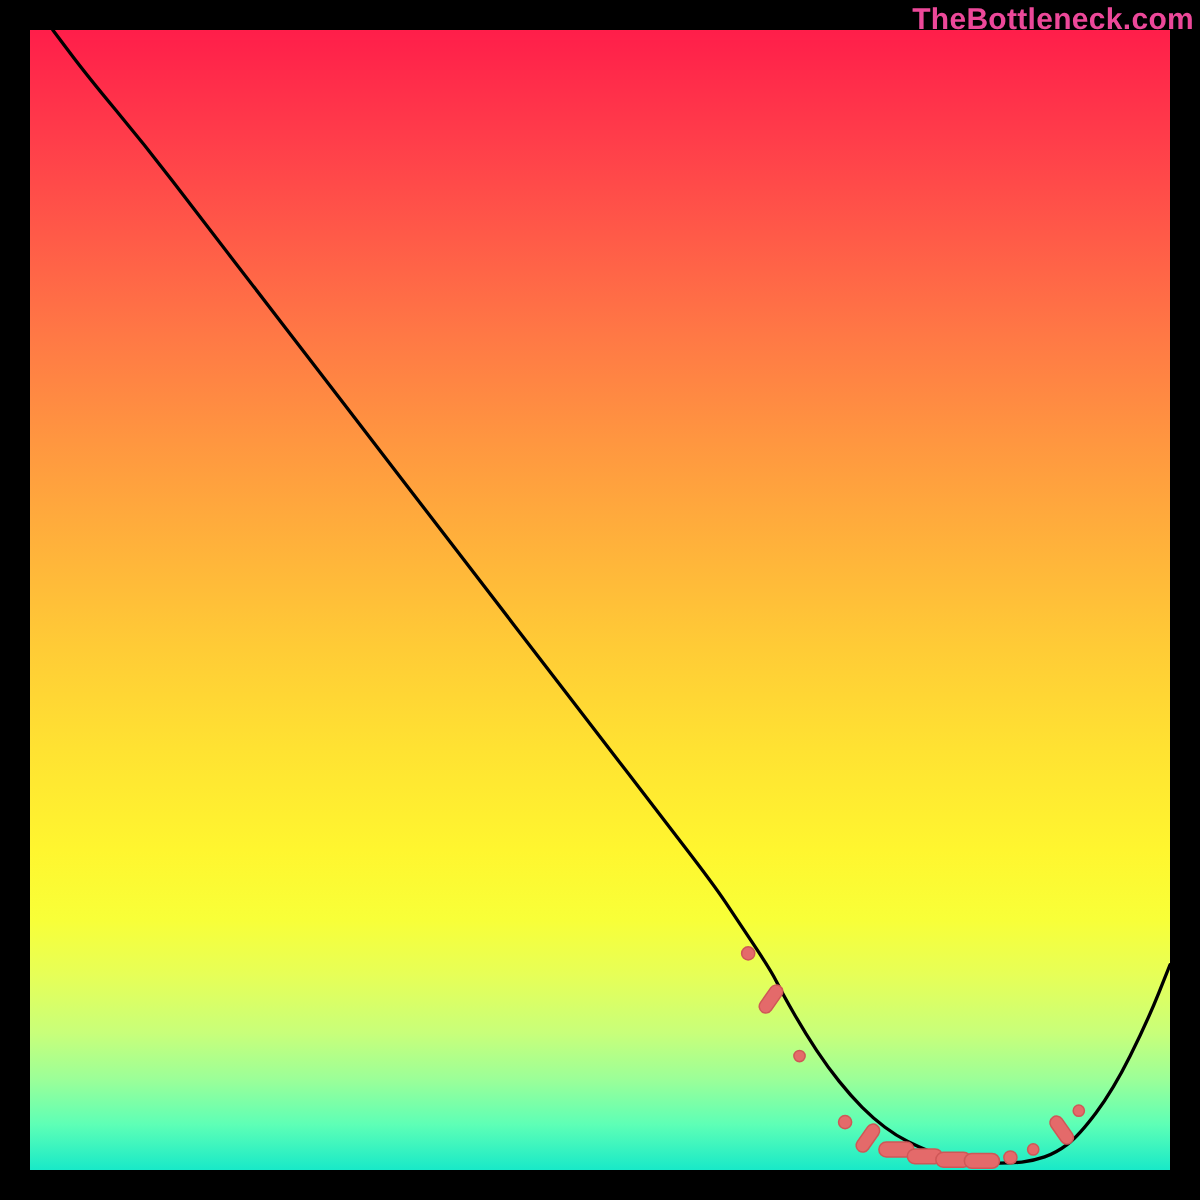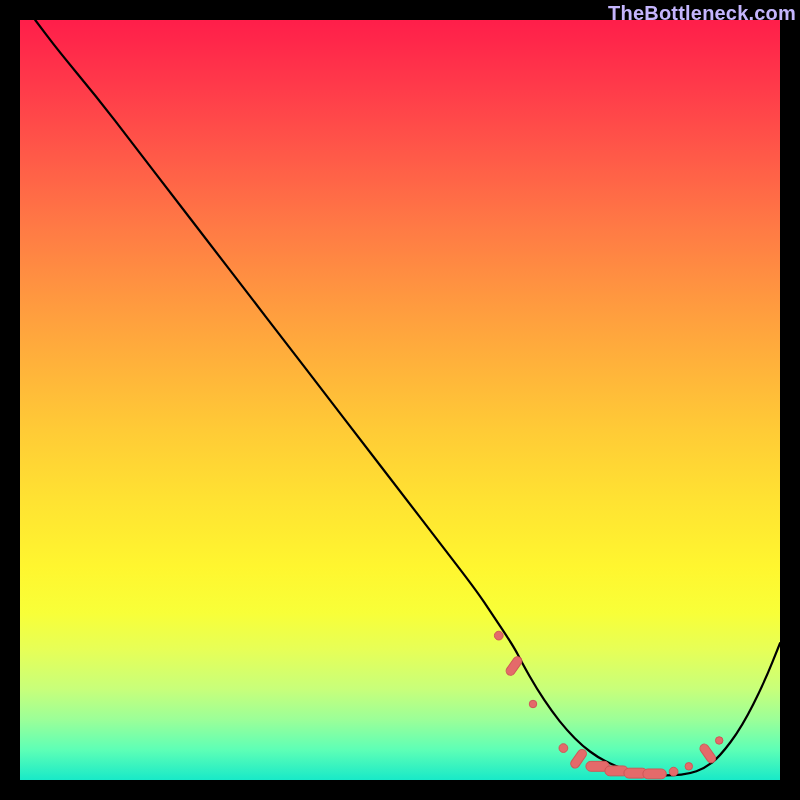--- a/index.html
+++ b/index.html
@@ -51,21 +51,21 @@
     pointer-events: none;
   }
 
   .watermark {
     position: absolute;
     top: 2px;
     right: 4px;
     font-family: Arial, Helvetica, sans-serif;
     font-size: 20px;
     font-weight: 600;
-    color: #c4b5fd;
+    color: #ec4899;
     letter-spacing: 0.2px;
     user-select: none;
   }
 </style>
 </head>
 <body>
 
 <div class="watermark">TheBottleneck.com</div>
 
 <div class="frame">

